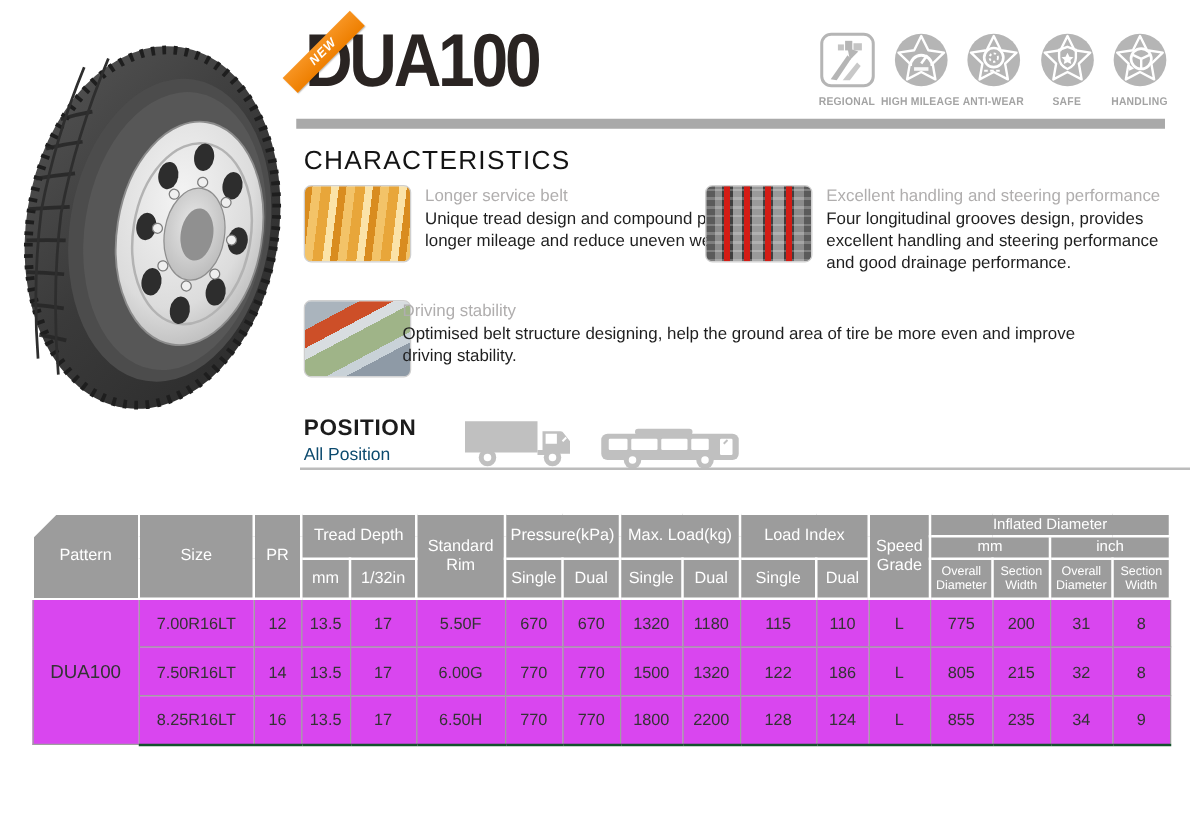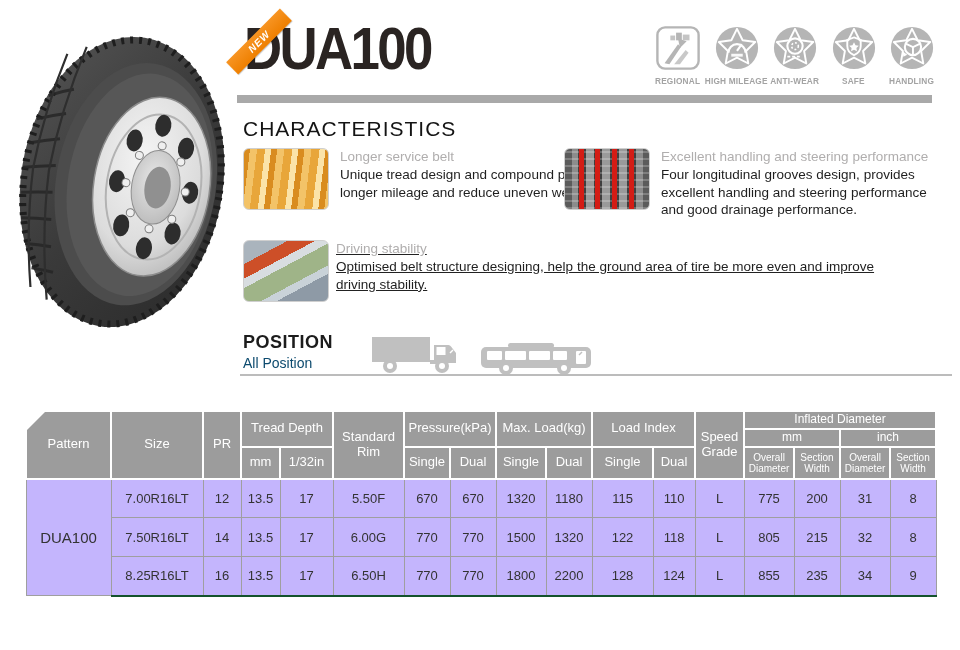--- a/index.html
+++ b/index.html
@@ -45,38 +45,38 @@
       linear-gradient(90deg, #5b5b5b 0 8%, #8c8c8c 8% 15%, #3f3f3f 15% 25%, #9a9a9a 25% 34%, #3f3f3f 34% 44%, #9a9a9a 44% 54%, #3f3f3f 54% 64%, #9a9a9a 64% 74%, #3f3f3f 74% 84%, #8c8c8c 84% 93%, #5b5b5b 93%);
   }
   .thumb-belts { left:243px; top:240px;
     background:linear-gradient(-28deg,#8e9aa6 0 26%,#c9d2d8 26% 34%,#9fb488 34% 55%,#d8dde0 55% 64%,#cd4f28 64% 78%,#aab4bd 78%);
   }
   .char-item { position:absolute; }
   .char-title { font-size:13.5px; color:#b0aeae; margin-bottom:2px; }
   .char-text  { font-size:13.5px; color:#1f1f1f; line-height:1.3; }
   .ci-1 { left:340px; top:149px; width:265px; }
   .ci-2 { left:661px; top:149px; width:284px; }
-  .ci-3 { left:336px; top:241px; width:580px;text-decoration:underline; }
+  .ci-3 { left:322px; top:241px; width:580px; }
   
   .pos-heading { position:absolute; left:243px; top:332px; font-size:18px; font-weight:bold; color:#1c1c1c; letter-spacing:.5px; }
   .pos-value   { position:absolute; left:243px; top:355px; font-size:14px; color:#0c4a6e; }
   .veh-truck { position:absolute; left:372px; top:334px; width:96px; height:40px; }
   .veh-bus   { position:absolute; left:480px; top:342px; width:112px; height:34px; }
   .section-divider { position:absolute; left:240px; top:374px; width:712px; height:2px; background:#bcbcbc; }
   
   table.spec { position:absolute; left:25px; top:410px; width:907px; border-collapse:collapse; table-layout:fixed; }
   table.spec th {
     background:#9c9c9c; color:#fff; font-weight:normal; font-size:13px;
     border:2px solid #fff; text-align:center; vertical-align:middle; padding:1px 2px; line-height:1.15;
   }
   table.spec th.small { font-size:10px; line-height:1.1; }
   table.spec th.mid   { font-size:12px; }
   table.spec th.corner { clip-path:polygon(20px 0, 100% 0, 100% 100%, 0 100%, 0 20px); }
   table.spec td {
-    background:#c4b5fd; border:1px solid #9f9f9f; text-align:center; vertical-align:middle;
+    background:#d946ef; border:1px solid #9f9f9f; text-align:center; vertical-align:middle;
     font-size:13px; color:#333; height:39px; padding:0 2px;
   }
   table.spec td.pattern-cell { font-size:15px; color:#333; }
   table.spec tr.last td { border-bottom:2px solid #14532d; }
   tr.h1 th { height:17px; } tr.h2 th { height:15px; } tr.h3 th { height:32px; }
 </style>
 </head>
 <body>
 
 <div id="stage">
@@ -350,21 +350,21 @@
       <td>7.50R16LT</td>
       <td>14</td>
       <td>13.5</td>
       <td>17</td>
       <td>6.00G</td>
       <td>770</td>
       <td>770</td>
       <td>1500</td>
       <td>1320</td>
       <td>122</td>
-      <td>118</td>
+      <td>186</td>
       <td>L</td>
       <td>805</td>
       <td>215</td>
       <td>32</td>
       <td>8</td>
     </tr>
     <tr class="last">
       <td>8.25R16LT</td>
       <td>16</td>
       <td>13.5</td>

